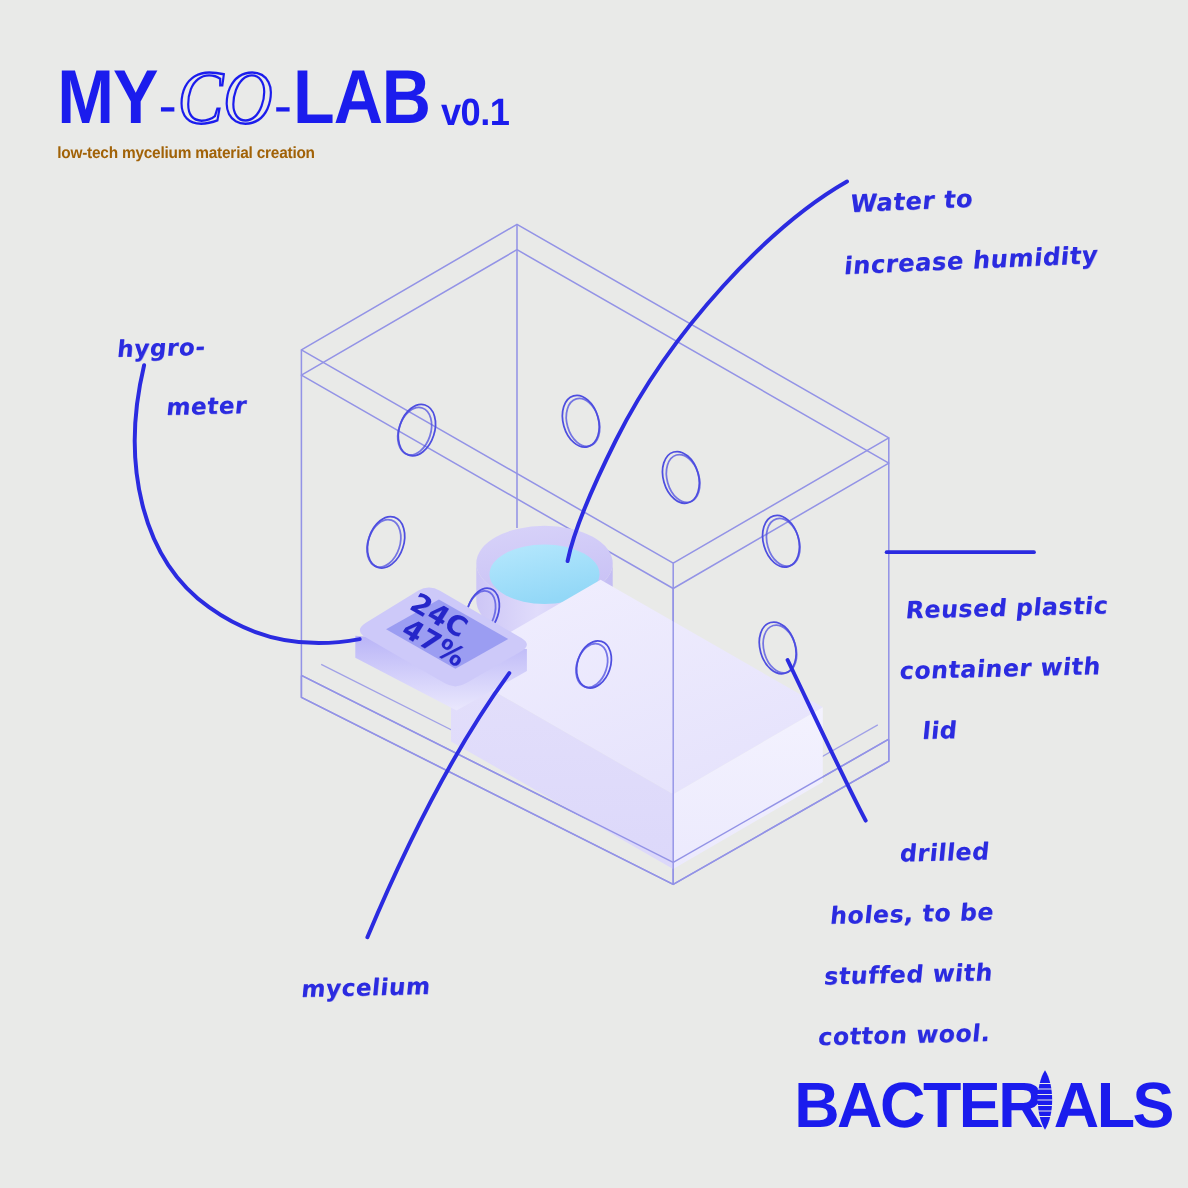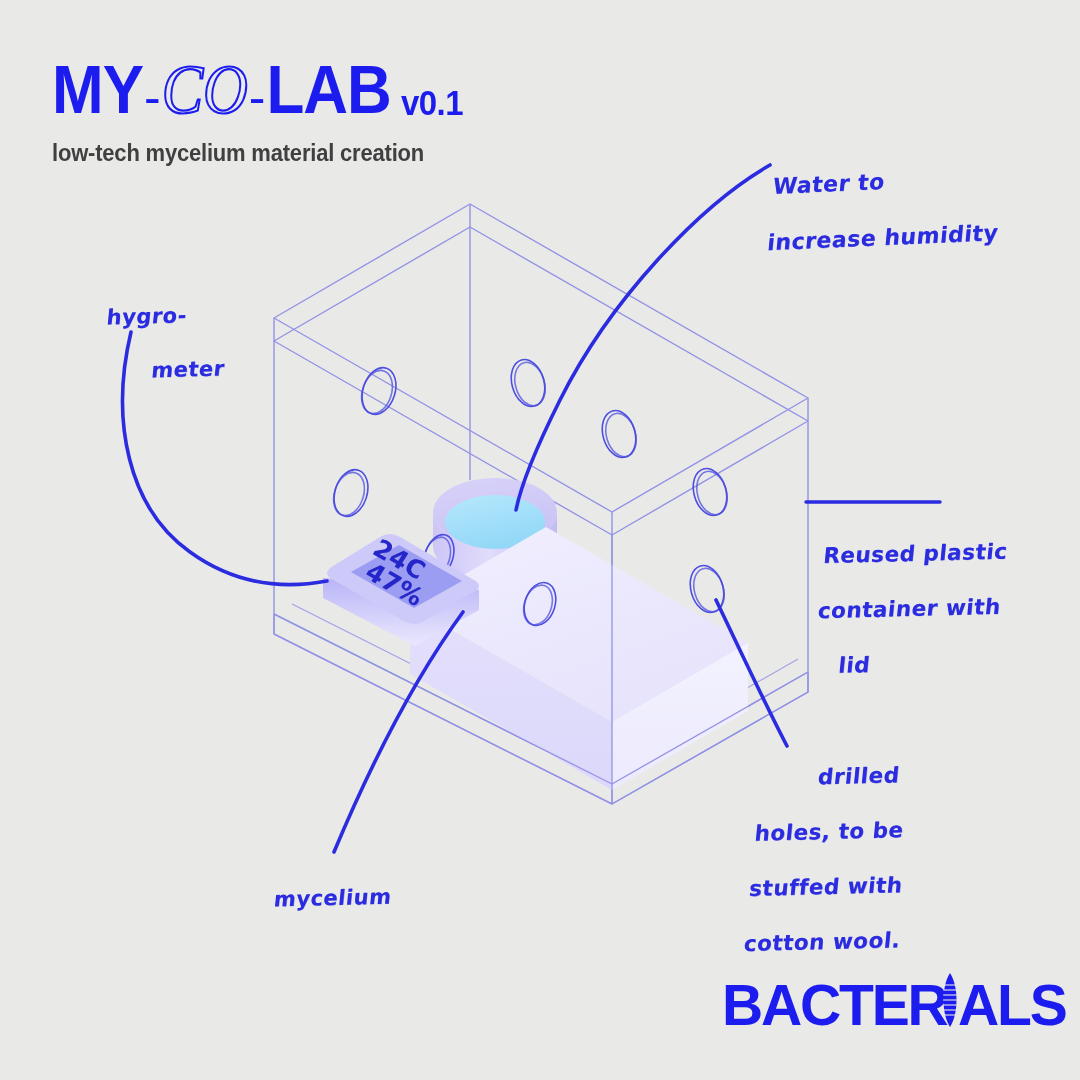--- a/index.html
+++ b/index.html
@@ -41,22 +41,22 @@
   }
   .wm-ver{
     font-family:"Liberation Sans",sans-serif;
     font-weight:700;font-size:33px;color:#1b1ced;
     margin-left:10px;
     transform:scaleY(1.05);
     letter-spacing:-0.5px;
   }
   #wm-sub{
     font-family:"Liberation Sans",sans-serif;
-    font-weight:700;font-size:22px;color:#404040;
-    margin-top:18px;letter-spacing:-0.2px;
+    font-weight:700;font-size:14px;color:#a16207;
+    margin-top:7px;letter-spacing:-0.2px;
     transform:scaleY(1.05);transform-origin:left top;
   }
 
   
   #brandlogo{
     position:absolute;left:722px;top:972px;
     display:flex;align-items:flex-start;
     user-select:none;
   }
   .bl-text{

